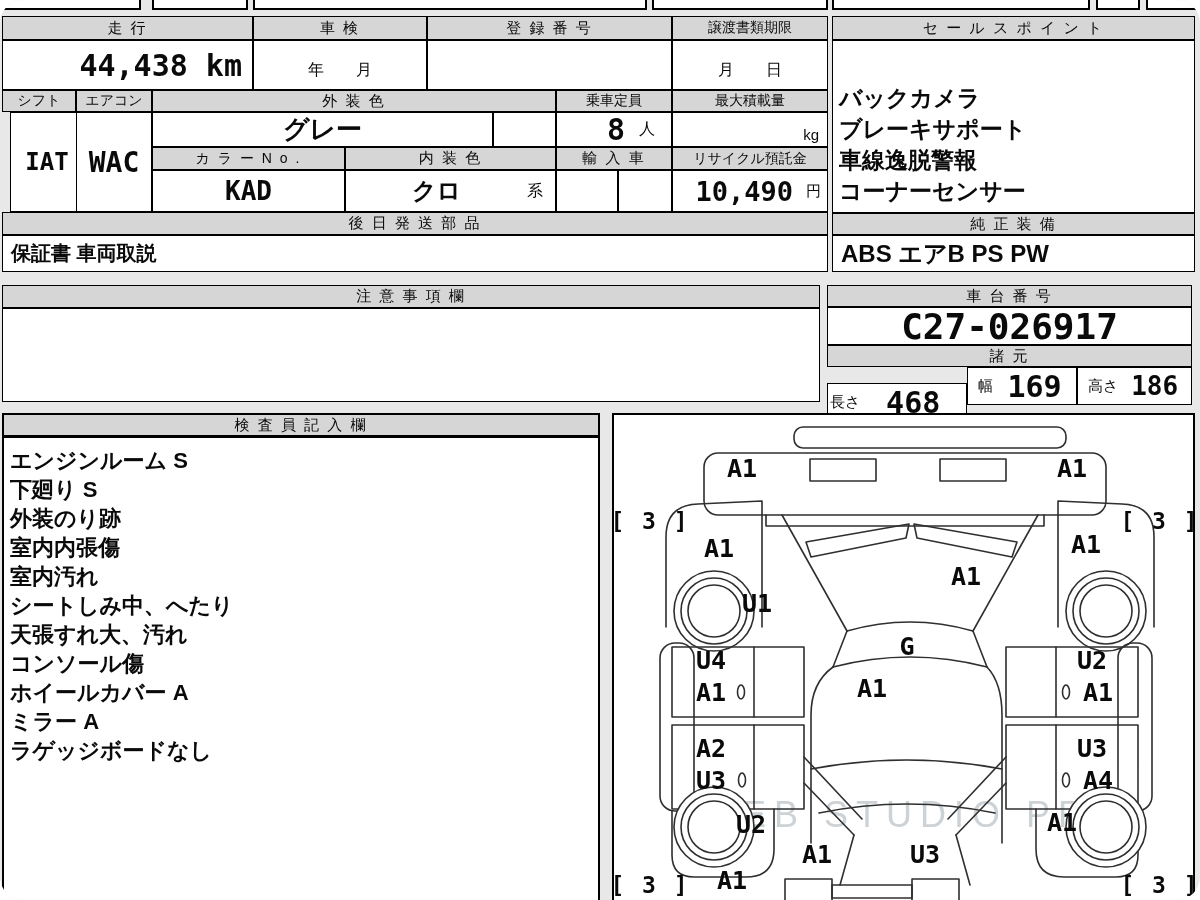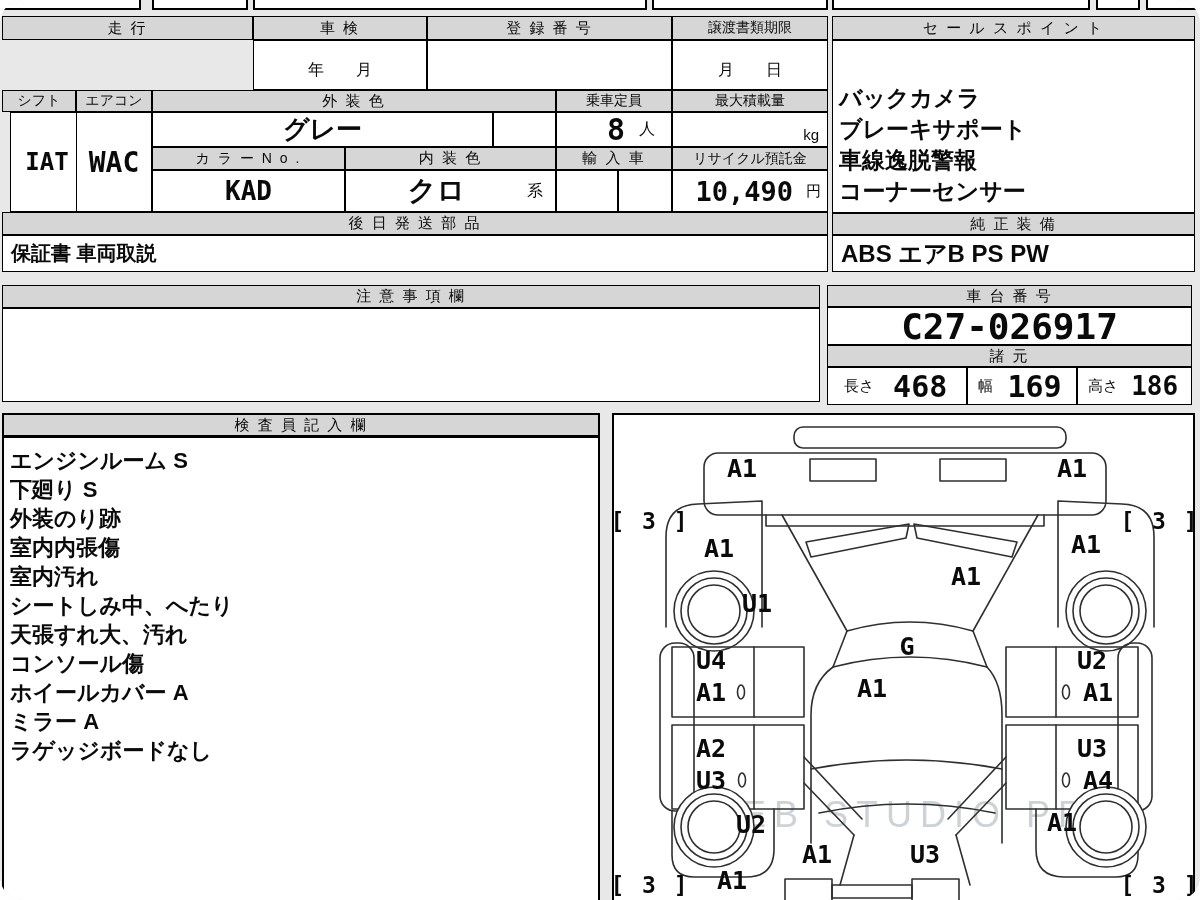--- a/index.html
+++ b/index.html
@@ -35,20 +35,21 @@
   <div class="c b2" style="left:652px;top:-16px;width:176px;height:26px"></div>
   <div class="c b2" style="left:832px;top:-16px;width:258px;height:26px"></div>
   <div class="c b2" style="left:1096px;top:-16px;width:44px;height:26px"></div>
   <div class="c b2" style="left:1146px;top:-16px;width:50px;height:26px"></div>
 
   <div class="c h" style="left:2px;top:16px;width:251px;height:24px">走 行</div>
   <div class="c h" style="left:253px;top:16px;width:174px;height:24px">車 検</div>
   <div class="c h" style="left:427px;top:16px;width:245px;height:24px">登 録 番 号</div>
   <div class="c h h14" style="left:672px;top:16px;width:156px;height:24px">譲渡書類期限</div>
 
+  <div class="c v end num" style="left:2px;top:40px;width:251px;height:50px;font-size:30px;padding-right:10px;white-space:pre">44,438 km</div>
   <div class="c v cen" style="left:253px;top:40px;width:174px;height:50px;font-size:16px;white-space:pre;align-items:flex-end;padding-bottom:8px">年　　月</div>
   <div class="c" style="left:427px;top:40px;width:245px;height:50px"></div>
   <div class="c v cen" style="left:672px;top:40px;width:156px;height:50px;font-size:16px;white-space:pre;align-items:flex-end;padding-bottom:8px">月　　日</div>
 
   <div class="c h h14" style="left:2px;top:90px;width:74px;height:22px">シフト</div>
   <div class="c h h14" style="left:76px;top:90px;width:76px;height:22px">エアコン</div>
   <div class="c h" style="left:152px;top:90px;width:404px;height:22px">外 装 色</div>
   <div class="c h h14" style="left:556px;top:90px;width:116px;height:22px">乗車定員</div>
   <div class="c h h14" style="left:672px;top:90px;width:156px;height:22px">最大積載量</div>
 
@@ -65,21 +66,21 @@
     <span>kg</span>
   </div>
 
   <div class="c h" style="left:152px;top:147px;width:193px;height:23px;font-size:14px">カ ラ ー N o .</div>
   <div class="c h" style="left:345px;top:147px;width:211px;height:23px">内 装 色</div>
   <div class="c h" style="left:556px;top:147px;width:116px;height:23px">輸 入 車</div>
   <div class="c h h14" style="left:672px;top:147px;width:156px;height:23px">リサイクル預託金</div>
 
   <div class="c v cen num" style="left:152px;top:170px;width:193px;height:42px;font-size:26px">KAD</div>
   <div class="c v" style="left:345px;top:170px;width:211px;height:42px">
-    <span class="jb" style="font-size:28px;margin:0 auto">クロ</span>
+    <span class="jb" style="font-size:24px;margin:0 auto">クロ</span>
     <span style="font-size:16px;padding-right:12px">系</span>
   </div>
   <div class="c" style="left:556px;top:170px;width:62px;height:42px"></div>
   <div class="c" style="left:618px;top:170px;width:54px;height:42px"></div>
   <div class="c v end" style="left:672px;top:170px;width:156px;height:42px;padding-right:6px;gap:13px">
     <span class="num" style="font-size:27px">10,490</span>
     <span style="font-size:15px">円</span>
   </div>
 
   <div class="c h" style="left:2px;top:212px;width:826px;height:23px">後 日 発 送 部 品</div>
@@ -95,21 +96,21 @@
 
   <div class="c h" style="left:832px;top:213px;width:363px;height:22px">純 正 装 備</div>
   <div class="c v jb" style="left:832px;top:235px;width:363px;height:37px;font-size:24px;padding-left:8px;white-space:pre">ABS エアB PS PW</div>
 
   <div class="c h" style="left:2px;top:285px;width:818px;height:23px">注 意 事 項 欄</div>
   <div class="c" style="left:2px;top:308px;width:818px;height:94px"></div>
 
   <div class="c h" style="left:827px;top:285px;width:365px;height:22px">車 台 番 号</div>
   <div class="c v cen num" style="left:827px;top:307px;width:365px;height:38px;font-size:36px">C27-026917</div>
   <div class="c h" style="left:827px;top:345px;width:365px;height:22px">諸 元</div>
-  <div class="c v" style="left:827px;top:367px;width:140px;height:38px;padding-left:16px">
+  <div class="c v" style="left:827px;top:383px;width:140px;height:38px;padding-left:2px">
     <span style="font-size:15px">長さ</span>
     <span class="num" style="font-size:30px;margin:0 auto">468</span>
   </div>
   <div class="c v" style="left:967px;top:367px;width:110px;height:38px;padding-left:10px">
     <span style="font-size:15px">幅</span>
     <span class="num" style="font-size:30px;margin:0 auto">169</span>
   </div>
   <div class="c v" style="left:1077px;top:367px;width:115px;height:38px;padding-left:10px">
     <span style="font-size:15px">高さ</span>
     <span class="num" style="font-size:26px;margin:12px auto">186</span>

